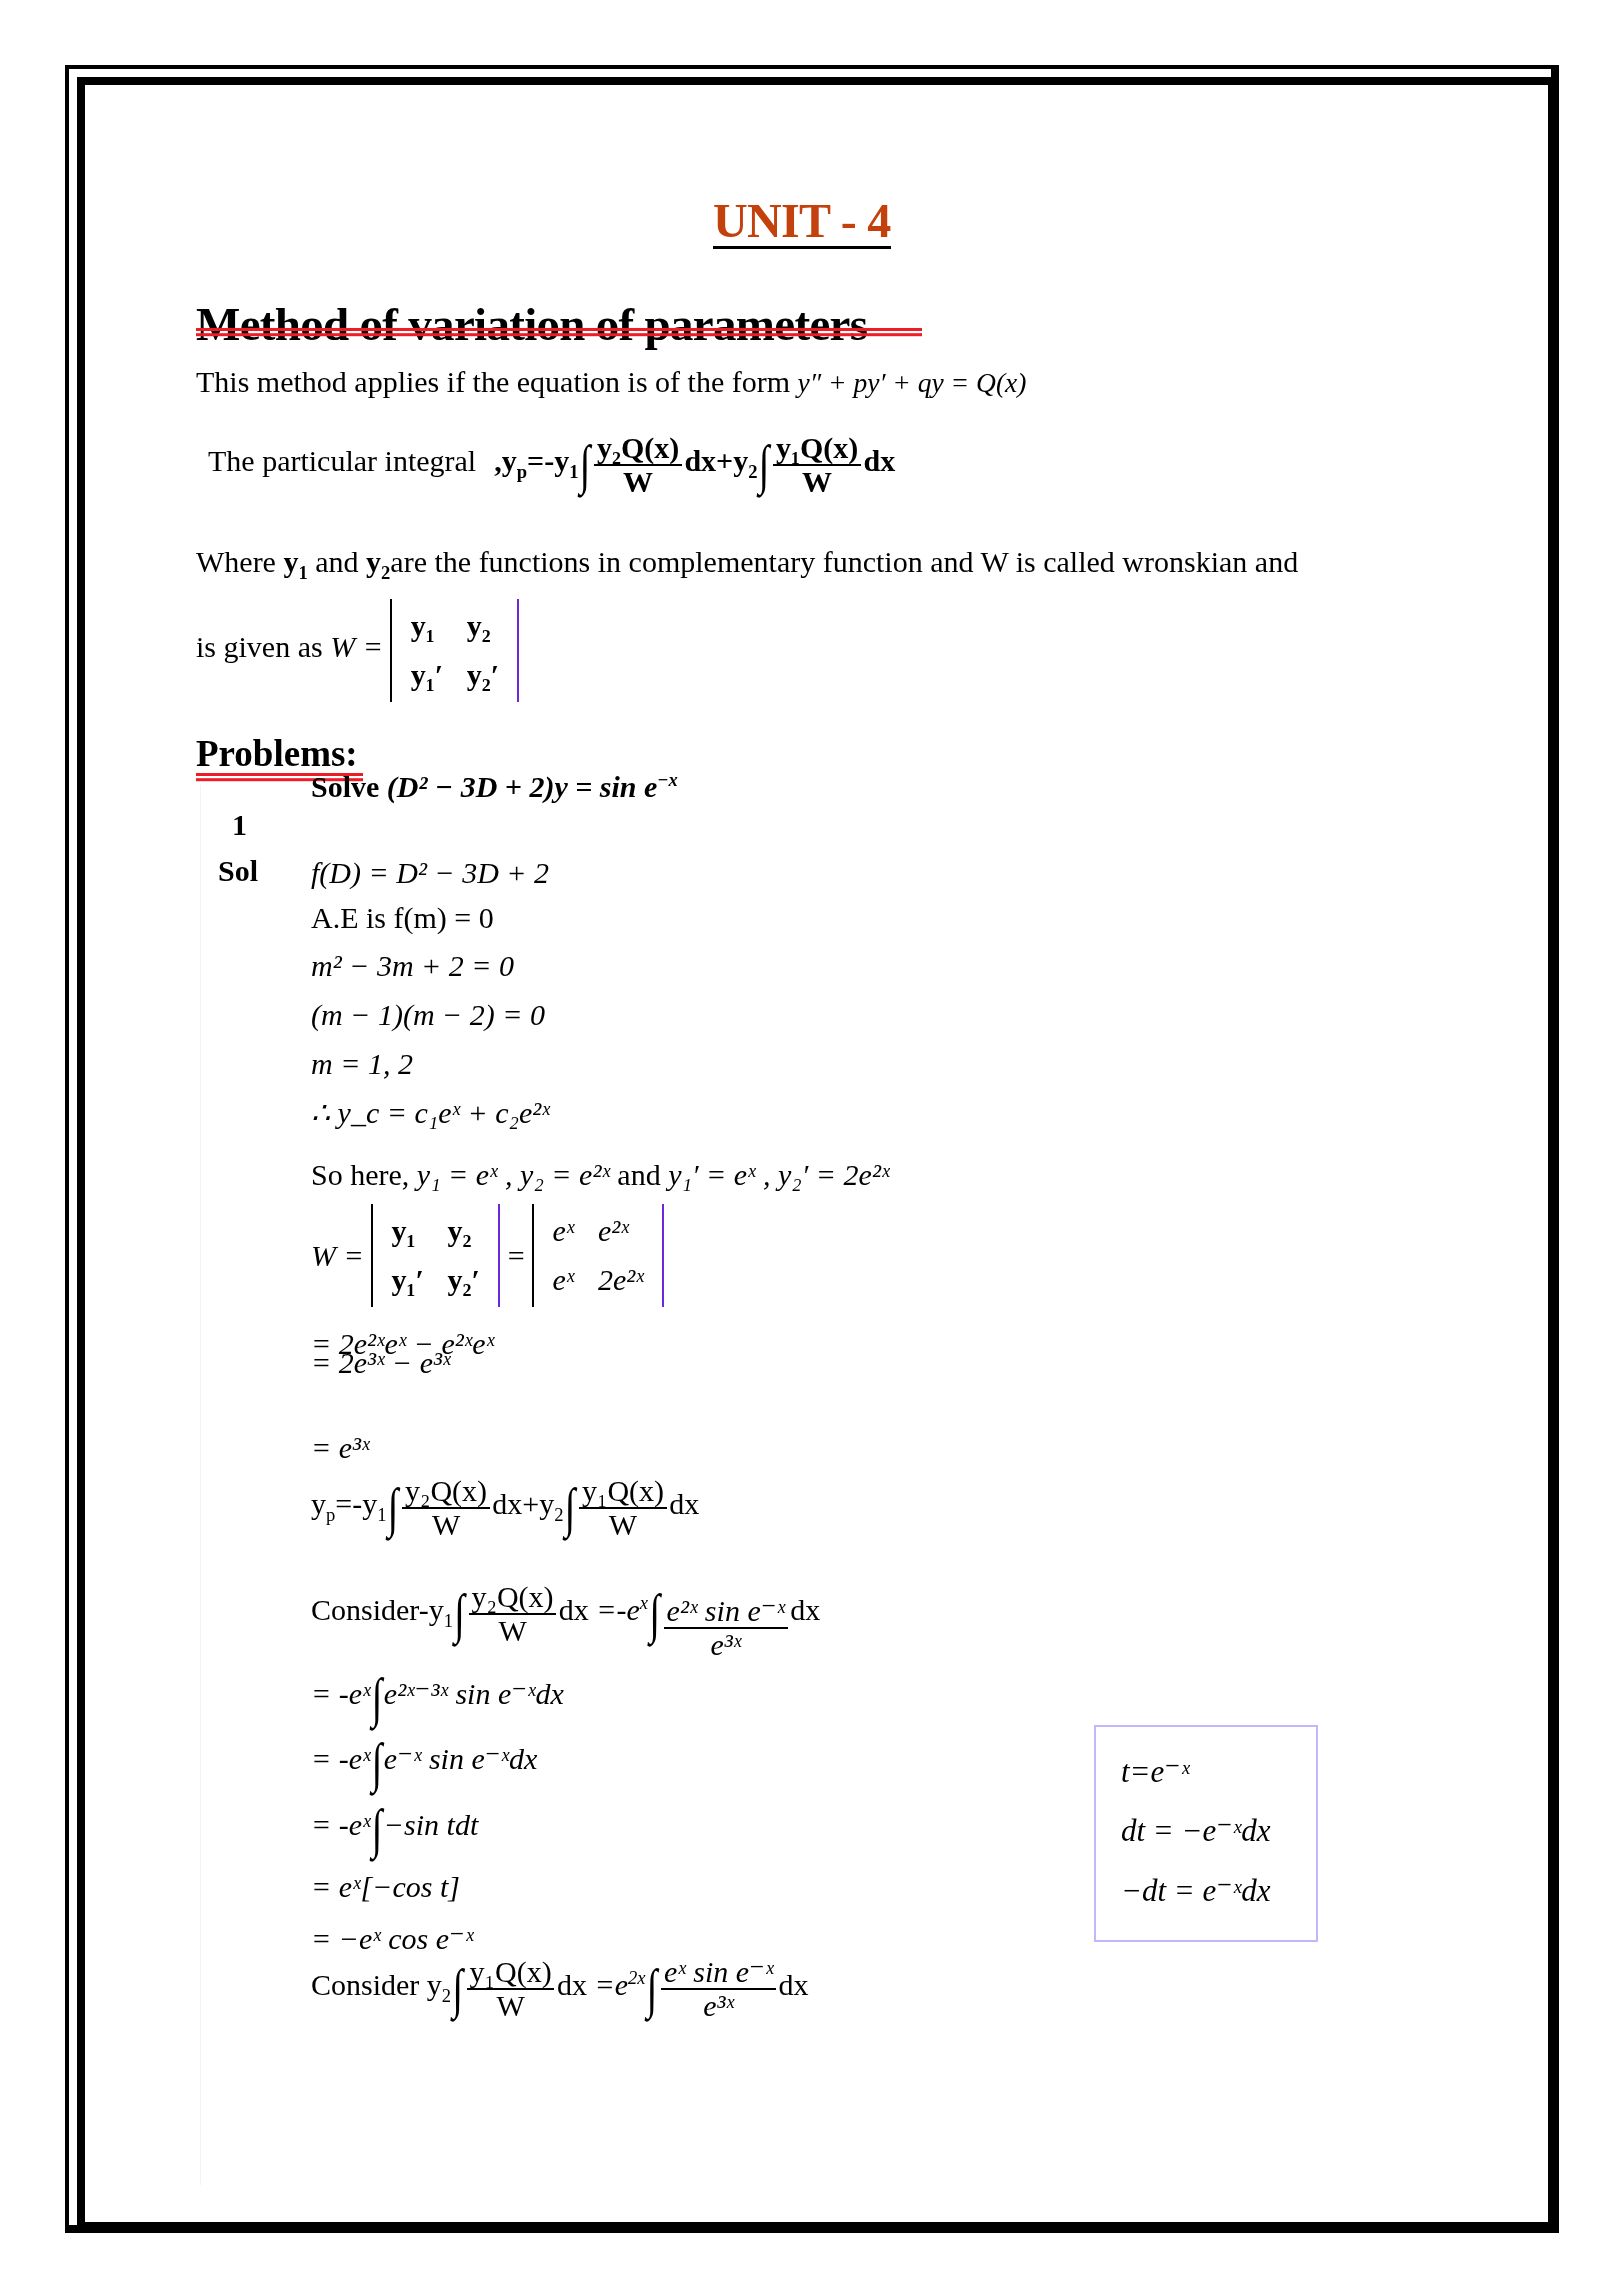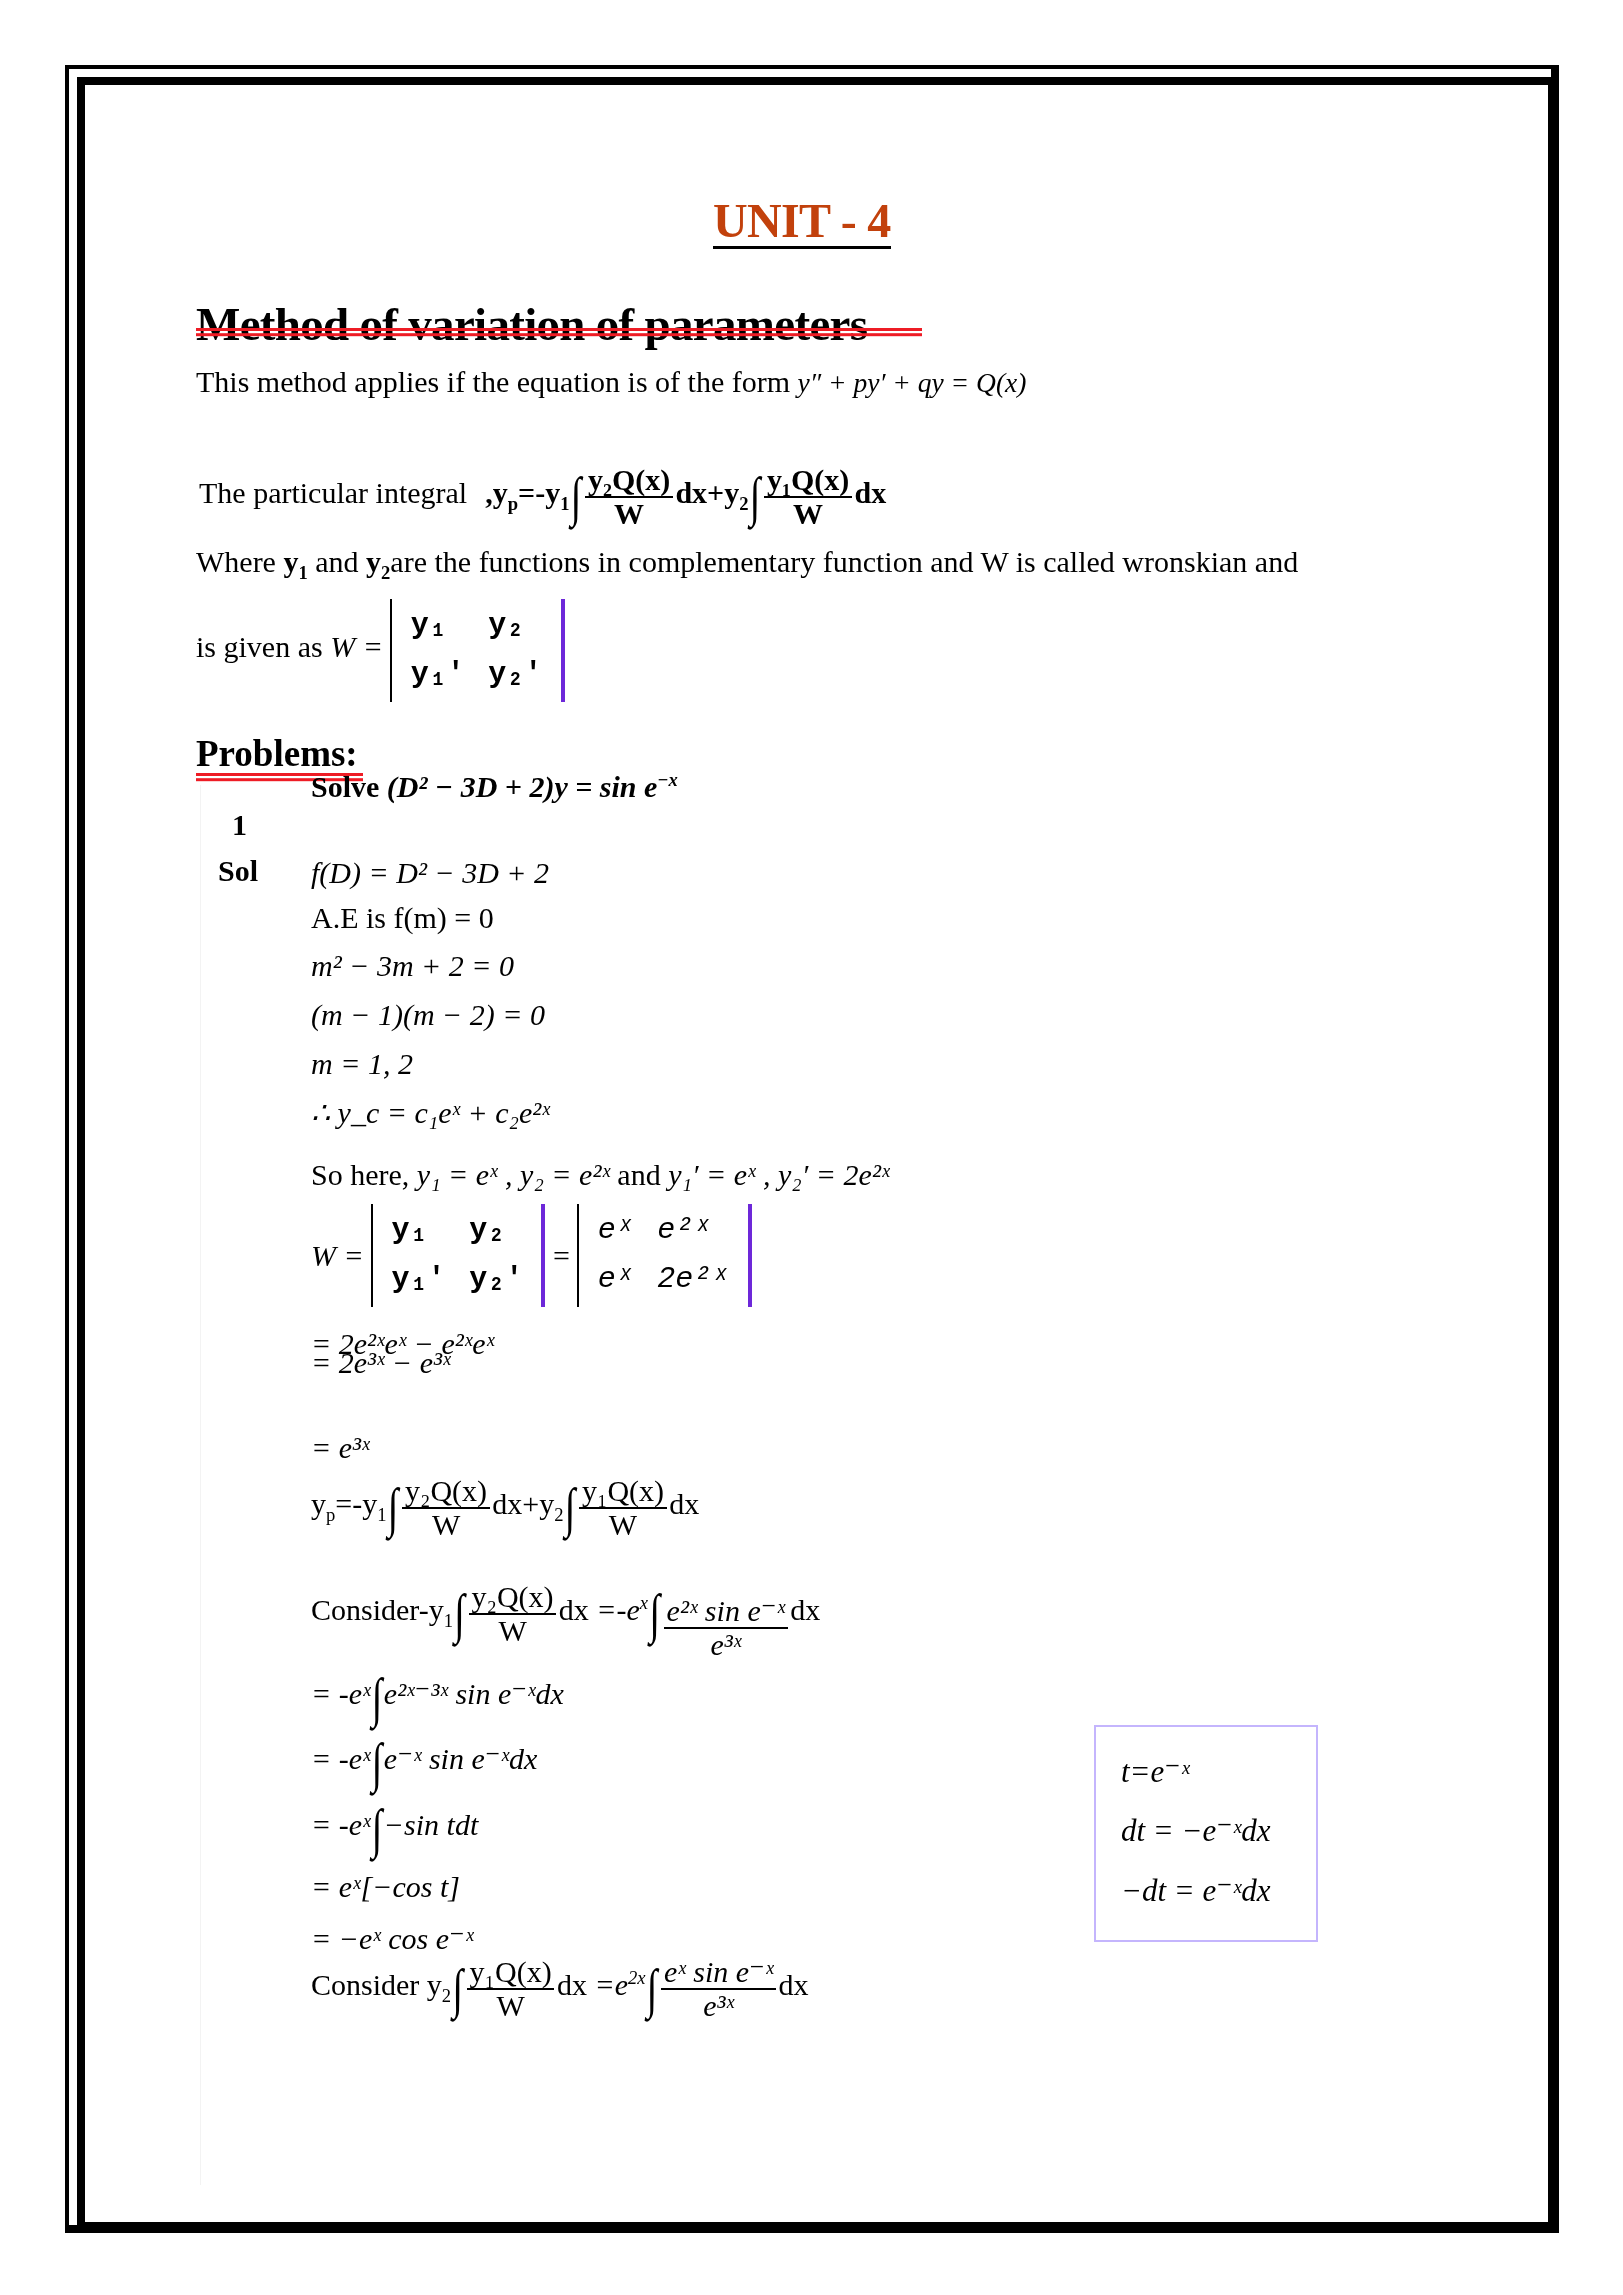--- a/index.html
+++ b/index.html
@@ -18,22 +18,22 @@
                   letter-spacing: -0.7px; margin-top: 20px; }
   .dbl-underline { position: absolute; height: 2.6px; background: #ee1c25; box-shadow: 0 5.2px 0 #ee1c25; }
   .body-text { font-size: 30px; line-height: 37px; }
   .math { font-family: "Liberation Serif", "DejaVu Serif", serif; font-style: italic; }
   .bold { font-weight: bold; }
   sub, sup { font-size: 62%; line-height: 0; }
   .frac { display: inline-block; vertical-align: middle; text-align: center; margin: 0 2.6px; }
   .frac .num { display: block; border-bottom: 2.6px solid #000; padding: 0 2.6px; line-height: 1.05; text-align: right; }
   .frac .den { display: block; line-height: 1.05; }
   .integral { font-size: 130%; display: inline-block; vertical-align: middle; transform: scaleY(1.4); margin: 0 1.3px; }
-  .det { display: inline-block; vertical-align: middle; border-left: 2px solid #000; border-right: 4px solid #6d28d9;
-         padding: 2.6px 6.5px; font-family: Liberation Mono, monospace; }
+  .det { display: inline-block; vertical-align: middle; border-left: 2px solid #000; border-right: 2px solid #6d28d9;
+         padding: 2.6px 6.5px; }
   .det table { border-collapse: collapse; }
   .det td { padding: 3.9px 11.8px; font-size: 30px; line-height: 41px; }
   .problems-heading { left: 196px; top: 733px; font-size: 37px; font-weight: bold; line-height: 42px; }
   .prob-num { font-size: 30px; font-weight: bold; }
   .line { position: absolute; left: 311px; font-size: 30px; line-height: 37px; white-space: nowrap; }
   .sub-box { position: absolute; left: 1094px; top: 1725px; width: 220px; height: 213px;
              border: 2px solid #c4b5fd; }
   .sub-box .row { position: absolute; left: 25px; font-size: 31px; font-style: italic; white-space: nowrap; }
   .faint-col { position: absolute; left: 200px; top: 785px; width: 0.7px; height: 1400px; background: #f3f3f3; }
 </style>
@@ -47,21 +47,21 @@
 <div class="abs unit-title">UNIT - 4</div>
 
 <div class="abs main-heading">Method of variation of parameters</div>
 <div class="dbl-underline" style="left:196px; top:328px; width:726px;"></div>
 
 <div class="abs body-text" style="left:196px; top:363px;">
   <span>This method applies if the equation is of the form</span>
   <span class="math" style="font-size:27.5px;">y″ + py′ + qy = Q(x)</span>
 </div>
 
-<div class="abs body-text" style="left:199px; top:432px;margin-top:32px;">
+<div class="abs body-text" style="left:208px; top:432px;">
   <span>The particular integral</span>
   <span class="bold" style="margin-left:10.5px;"><span>,y</span><sub>p</sub></span><span class="bold"><span>=-y</span><sub>1</sub></span><span class="integral">∫</span><span class="frac bold"><span class="num">y₂Q(x)</span><span class="den">W</span></span><span class="bold"><span>dx+y</span><sub>2</sub></span><span class="integral">∫</span><span class="frac bold"><span class="num">y₁Q(x)</span><span class="den">W</span></span><span class="bold">dx</span>
 </div>
 
 <div class="abs body-text" style="left:196px; top:543px;">
   <span>Where</span>
   <span class="bold"><span>y</span><sub>1</sub></span>
   <span>and</span>
   <span class="bold"><span>y</span><sub>2</sub></span><span>are the functions in complementary function and W is called wronskian and</span>
 </div>

